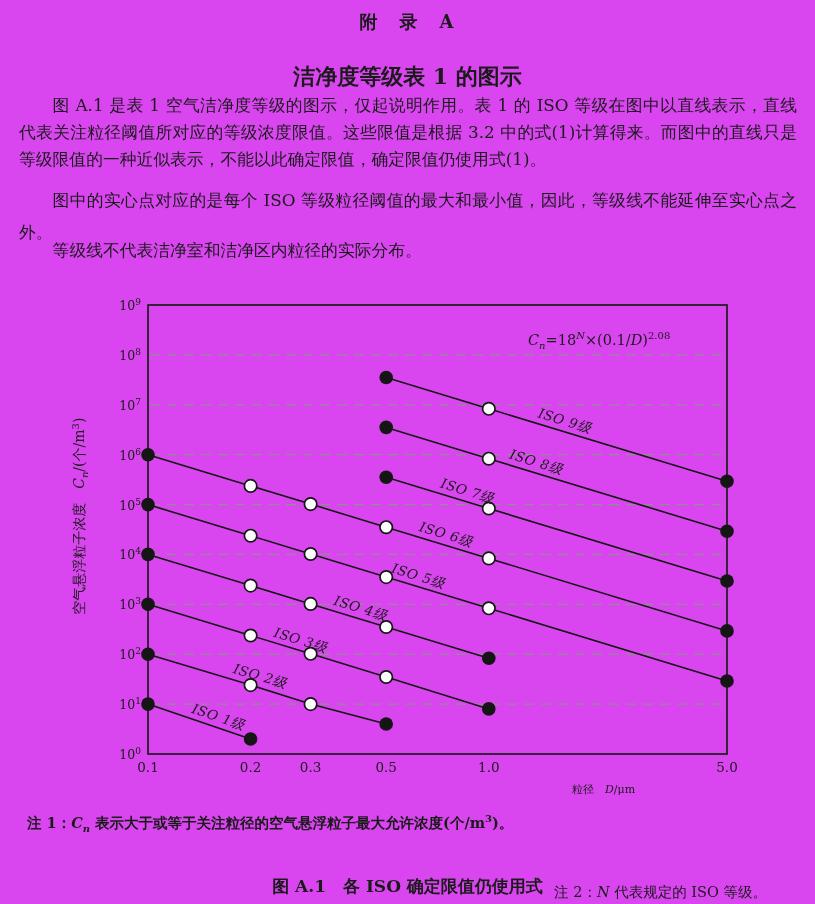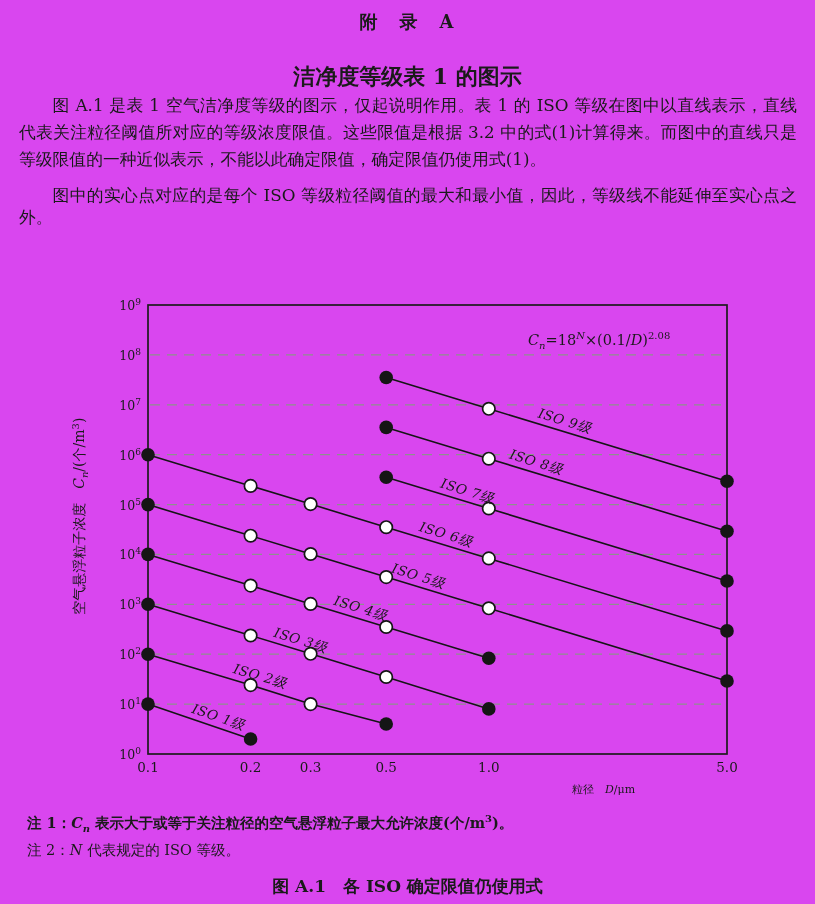--- a/index.html
+++ b/index.html
@@ -10,21 +10,21 @@
   }
   .hdr{position:absolute; left:0; width:100%; text-align:center; font-weight:bold;}
   .t1{top:10px; font-size:18px; letter-spacing:2px;}
   .t2{top:37px; font-size:16px;}
   .t3{top:62px; font-size:22px;}
   .body{
     position:absolute; left:19px; width:778px; margin:0;
     font-size:16.8px; line-height:27px; text-align:justify; text-indent:2em;
   }
   .p1{top:92px;}
-  .p2{top:184px; line-height:22px;}
+  .p2{top:184px; line-height:32px;}
   .p3{top:237px;}
   #chart-svg{position:absolute; left:0; top:0;}
   #chart-svg text{font-family:"DejaVu Serif","Liberation Serif",serif; fill:#1a1a1a;}
   .grid{stroke:#8f8f8f; stroke-width:1.2; stroke-dasharray:10 7; fill:none;}
   .plotbox{fill:none; stroke:#1c1c1c; stroke-width:1.7;}
   .sline{fill:none; stroke:#151515; stroke-width:1.6;}
   .mfill{fill:#151515; stroke:none;}
   .mopen{fill:#ffffff; stroke:#151515; stroke-width:1.7;}
   .ytick{font-size:12.5px;}
   .yexp{font-size:9px;}
@@ -33,36 +33,37 @@
   .formula{position:absolute; left:528px; top:330px; font-size:14.5px;}
   .formula sub,.formula sup,.rich sub,.rich sup{font-size:10px;}
   .it{font-style:italic;}
   .ylabel{
     position:absolute; left:-62px; top:506px; width:284px; text-align:center;
     font-size:14px; transform:rotate(-90deg);
   }
   .xlabel{position:absolute; left:572px; top:782px; font-size:11px;}
   .note{position:absolute; left:27px; width:740px; font-size:14.5px;}
   .n1{top:813px;font-weight:bold;}
-  .n2{top:841px;}
+  .n2{top:883px;text-align:right;}
   .caption{
     position:absolute; left:0; top:875px; width:100%; text-align:center;
     font-weight:bold; font-size:17px;
   }
 </style>
 </head>
 <body>
 
 <div class="page">
 
   <div class="hdr t1">附　录　A</div>
   <div class="hdr t3">洁净度等级表 1 的图示</div>
 
   <p class="body p1">图 A.1 是表 1 空气洁净度等级的图示，仅起说明作用。表 1 的 ISO 等级在图中以直线表示，直线代表关注粒径阈值所对应的等级浓度限值。这些限值是根据 3.2 中的式(1)计算得来。而图中的直线只是等级限值的一种近似表示，不能以此确定限值，确定限值仍使用式(1)。</p>
   <p class="body p2">图中的实心点对应的是每个 ISO 等级粒径阈值的最大和最小值，因此，等级线不能延伸至实心点之外。</p>
+  <p class="body p3">等级线不代表洁净室和洁净区内粒径的实际分布。</p>
 
   <svg id="chart-svg" width="815" height="904" viewBox="0 0 815 904">
       <line x1="150" y1="704.1111111111111" x2="725" y2="704.1111111111111" class="grid"></line>
       <line x1="150" y1="654.2222222222222" x2="725" y2="654.2222222222222" class="grid"></line>
       <line x1="150" y1="604.3333333333334" x2="725" y2="604.3333333333334" class="grid"></line>
       <line x1="150" y1="554.4444444444445" x2="725" y2="554.4444444444445" class="grid"></line>
       <line x1="150" y1="504.55555555555554" x2="725" y2="504.55555555555554" class="grid"></line>
       <line x1="150" y1="454.6666666666667" x2="725" y2="454.6666666666667" class="grid"></line>
       <line x1="150" y1="404.77777777777777" x2="725" y2="404.77777777777777" class="grid"></line>
       <line x1="150" y1="354.8888888888889" x2="725" y2="354.8888888888889" class="grid"></line>

